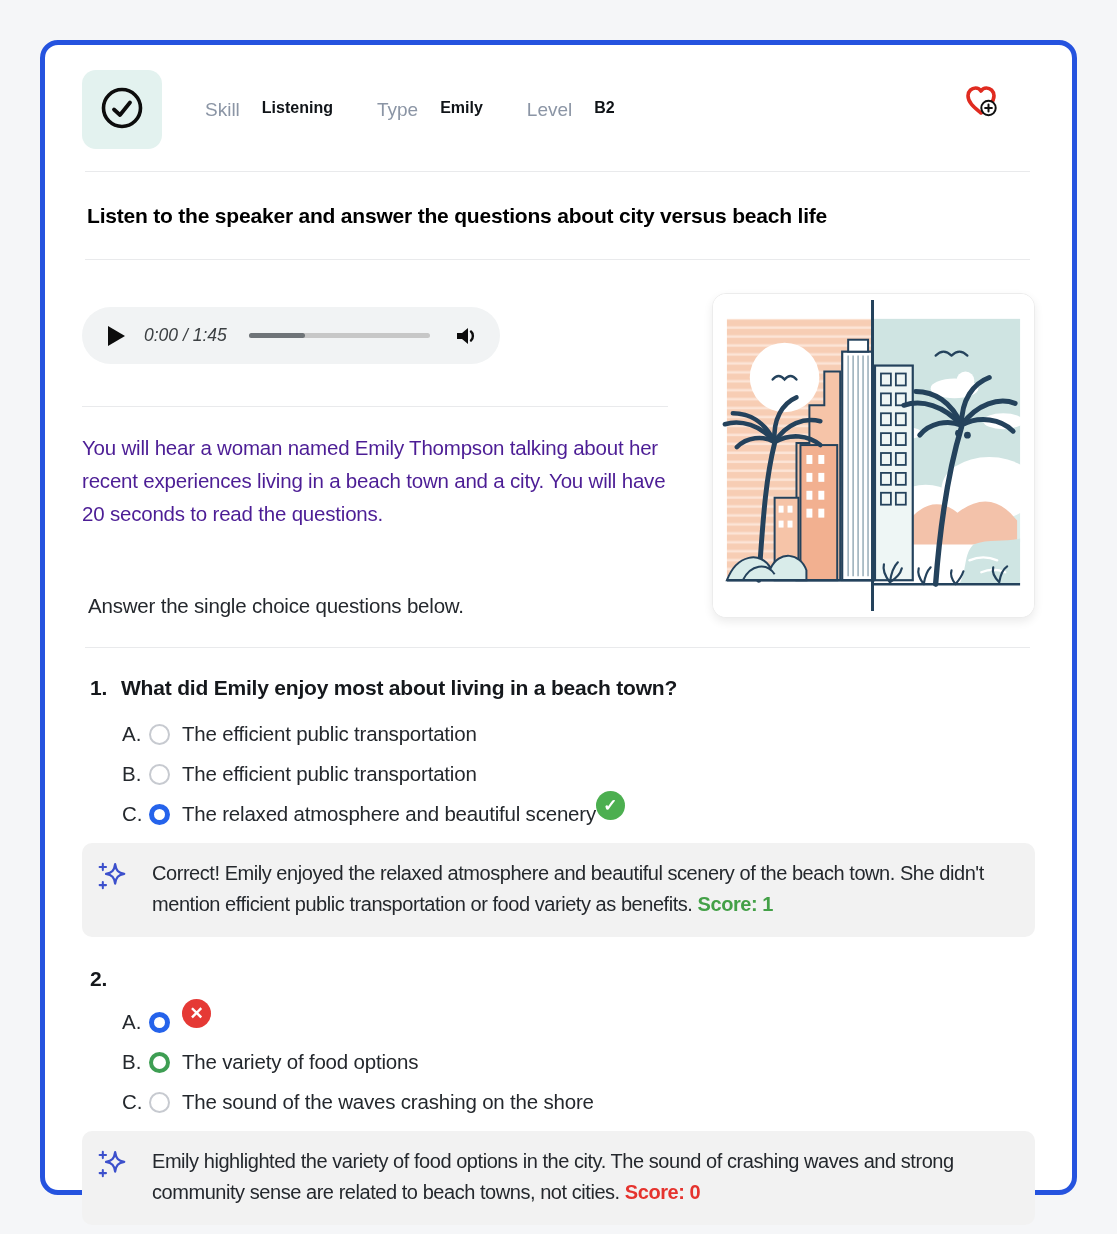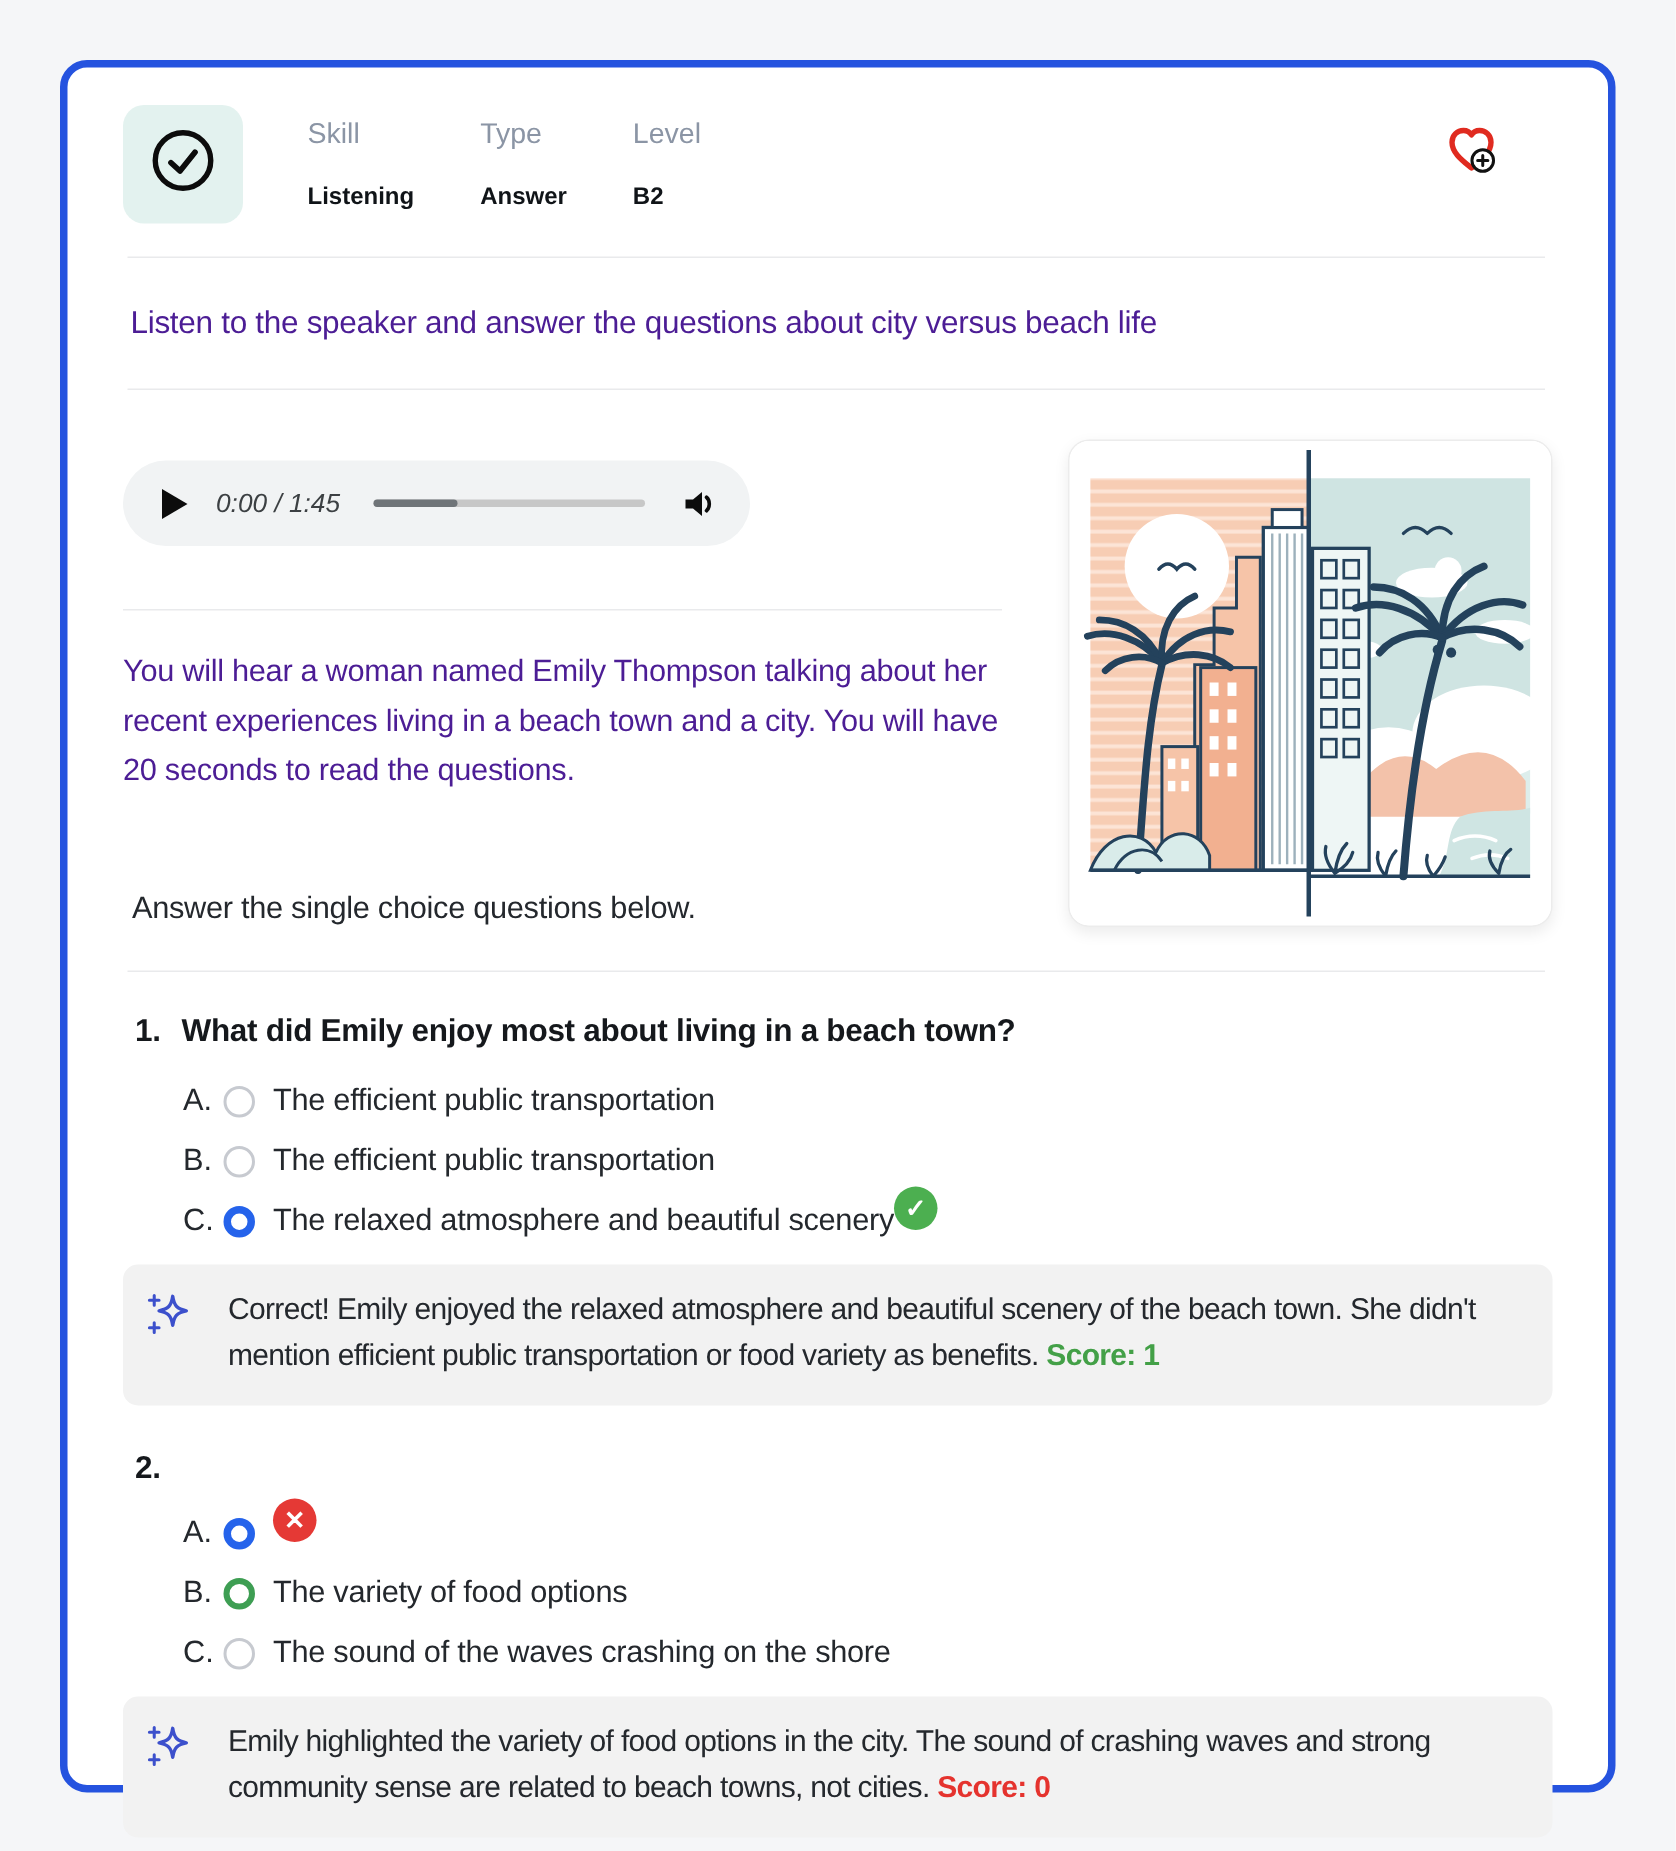--- a/index.html
+++ b/index.html
@@ -21,30 +21,30 @@
   }
 
   
   .header-row { display: flex; align-items: center; margin-top: 3px; }
   .status-box {
     width: 80px; height: 79px; border-radius: 14px;
     background: #e3f2ef; display: flex; align-items: center; justify-content: center;
     flex: 0 0 auto;
   }
   .meta-cols { display: flex; gap: 44px; margin-left: 43px; }
-  .meta-col { display: flex; flex-direction: column; gap: 22px; }
+  .meta-col { display: flex; flex-direction: row; gap: 22px; }
   .meta-label { color: #8b95a5; font-size: 19px; }
   .meta-value { color: #101418; font-size: 16px; font-weight: 700; }
   .heart-wrap { margin-left: auto; margin-right: 32px; margin-top: -12px; }
 
   .divider { border: none; border-top: 1px solid #e9eaec; margin: 0; }
   .divider.full { margin-left: 3px; margin-right: 5px; }
   .hr-1 { margin-top: 22px; }
   .title {
-    font-size: 21px; font-weight: 400; color: #4c1d95;
+    font-size: 21px; font-weight: 700; color: #000000;
     margin: 32px 0 0 5px; letter-spacing: -0.2px;
   }
   .hr-2 { margin-top: 31px; }
 
   
   .content-row { display: flex; justify-content: space-between; margin-top: 33px; }
   .left-col { width: 588px; display: flex; flex-direction: column; height: 325px; padding-top: 14px; }
 
   .audio-player {
     width: 418px; height: 57px; border-radius: 29px;
@@ -125,21 +125,21 @@
           </svg>
         </span>
       </div>
       <div class="meta-cols">
         <div class="meta-col">
           <span class="meta-label">Skill</span>
           <span class="meta-value">Listening</span>
         </div>
         <div class="meta-col">
           <span class="meta-label">Type</span>
-          <span class="meta-value">Answer</span>
+          <span class="meta-value">Emily</span>
         </div>
         <div class="meta-col">
           <span class="meta-label">Level</span>
           <span class="meta-value">B2</span>
         </div>
       </div>
       <div class="heart-wrap" style="cursor:pointer;">
         <span>
           <svg width="44" height="44" viewBox="0 0 44 44">
             <path d="M22 33 C16 28 9 23 9 15.8 C9 11 12.7 8 16.6 8 C19 8 21 9.3 22 11 C23 9.3 25 8 27.4 8 C31.3 8 35 11 35 15.8 C35 23 28 28 22 33 Z" fill="none" stroke="#e02b20" stroke-width="3.6" stroke-linejoin="round"></path>

